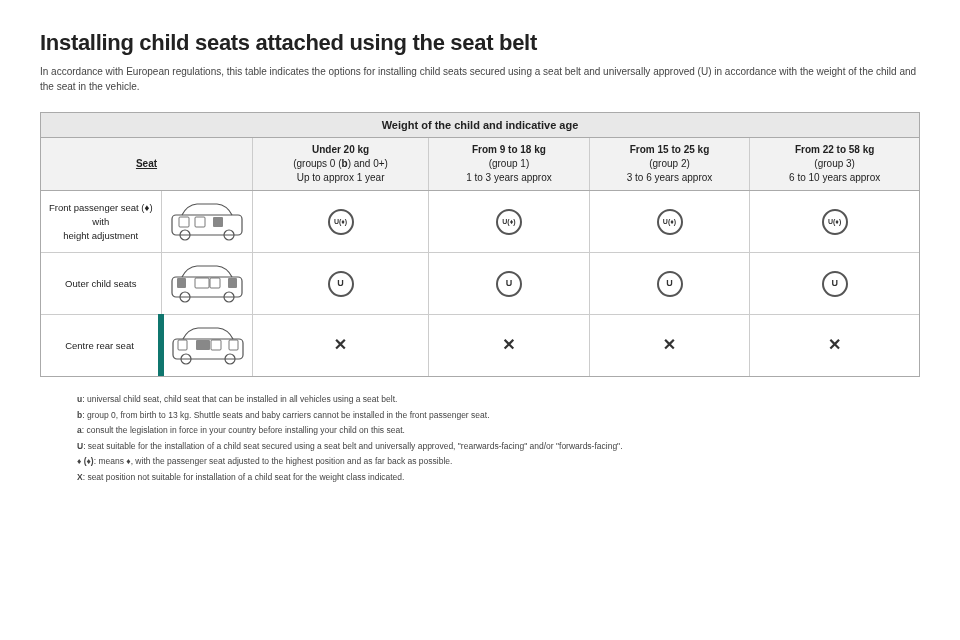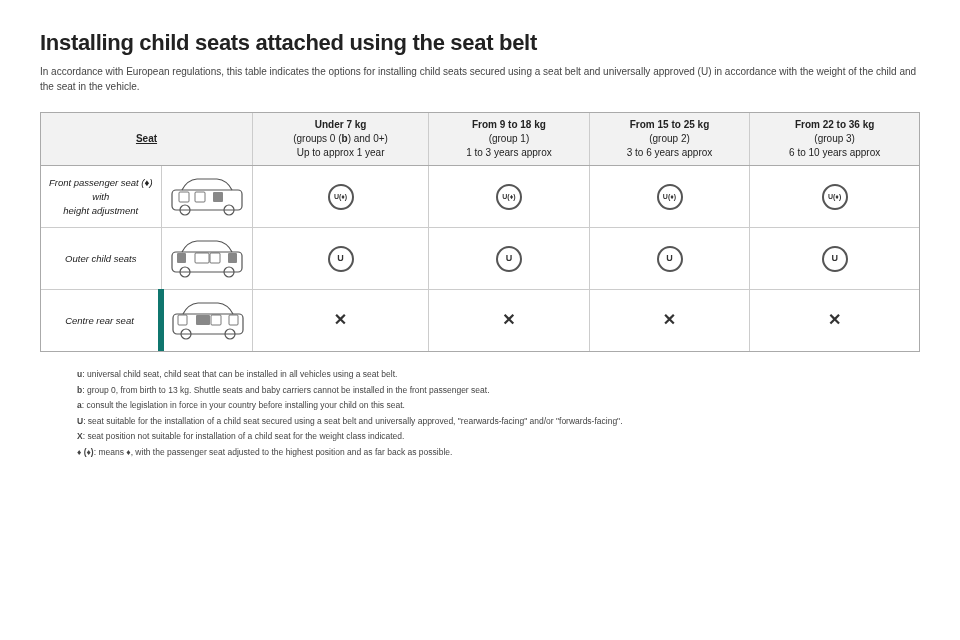--- a/index.html
+++ b/index.html
@@ -68,21 +68,20 @@
       line-height: 1.4;
     }
     .data-row td:last-child { border-right: none; }
     .data-row:last-child td { border-bottom: none; }
     .seat-cell {
       text-align: left;
       padding: 6px 8px;
       font-size: 9.5px;
       line-height: 1.4;
       vertical-align: middle;
-      font-style: italic;
     }
     .seat-label-text {
       font-size: 9.5px;
       line-height: 1.4;
     }
     .car-img-cell {
       width: 90px;
       text-align: center;
       padding: 4px;
       border-right: 1px solid #ccc;
@@ -130,38 +129,41 @@
   </style>
 </head>
 <body>
 
 <h1>Installing child seats attached using the seat belt</h1>
 <p class="intro-text">In accordance with European regulations, this table indicates the options for installing child seats secured using a seat belt and universally approved (U) in accordance with the weight of the child and the seat in the vehicle.</p>
 
 <div class="table-wrapper">
   <table>
     <thead>
+      <tr class="header-row-top">
+        <th colspan="6">Weight of the child and indicative age</th>
+      </tr>
       <tr class="header-row-sub">
         <th class="header-seat" colspan="2">
           <span>Seat</span>
         </th>
         <th>
-          <strong>Under 7 kg</strong><br>
+          <strong>Under 20 kg</strong><br>
           <span style="font-weight:normal">(groups 0 (<strong>b</strong>) and 0+)<br>Up to approx 1 year</span>
         </th>
         <th>
           <strong>From 9 to 18 kg</strong><br>
           <span style="font-weight:normal">(group 1)<br>1 to 3 years approx</span>
         </th>
         <th>
           <strong>From 15 to 25 kg</strong><br>
           <span style="font-weight:normal">(group 2)<br>3 to 6 years approx</span>
         </th>
         <th>
-          <strong>From 22 to 36 kg</strong><br>
+          <strong>From 22 to 58 kg</strong><br>
           <span style="font-weight:normal">(group 3)<br>6 to 10 years approx</span>
         </th>
       </tr>
     </thead>
     <tbody>
 
       <tr class="data-row">
         <td class="seat-cell" style="width:120px; border-right:1px solid #ccc;">
           <span class="seat-label-text">Front passenger seat (♦) with<br>height adjustment</span>
         </td>
@@ -262,15 +264,15 @@
       </tr>
     </tbody>
   </table>
 </div>
 
 <div class="footnotes">
   <p><strong>u</strong>: universal child seat, child seat that can be installed in all vehicles using a seat belt.</p>
   <p><strong>b</strong>: group 0, from birth to 13 kg. Shuttle seats and baby carriers cannot be installed in the front passenger seat.</p>
   <p><strong>a</strong>: consult the legislation in force in your country before installing your child on this seat.</p>
   <p><strong>U</strong>: seat suitable for the installation of a child seat secured using a seat belt and universally approved, "rearwards-facing" and/or "forwards-facing".</p>
+  <p><strong>♦ (♦)</strong>: means ♦, with the passenger seat adjusted to the highest position and as far back as possible.</p>
   <p><strong>X</strong>: seat position not suitable for installation of a child seat for the weight class indicated.</p>
-  <p><strong>♦ (♦)</strong>: means ♦, with the passenger seat adjusted to the highest position and as far back as possible.</p>
 </div>
 
 </body></html>

